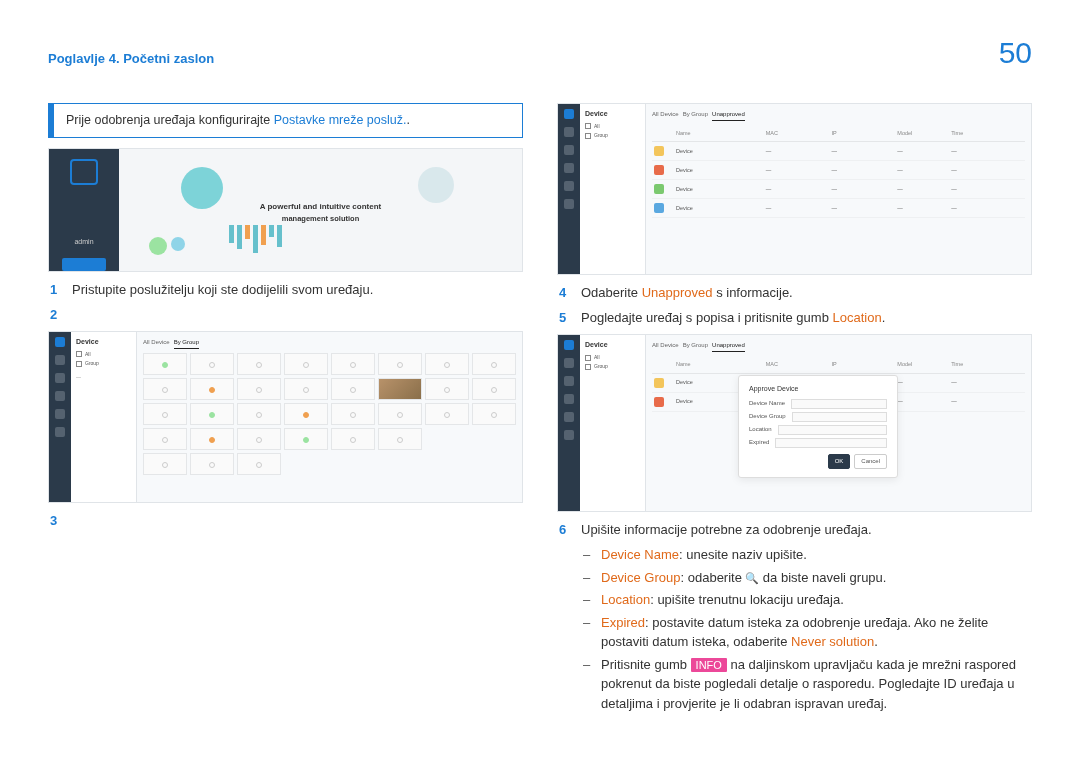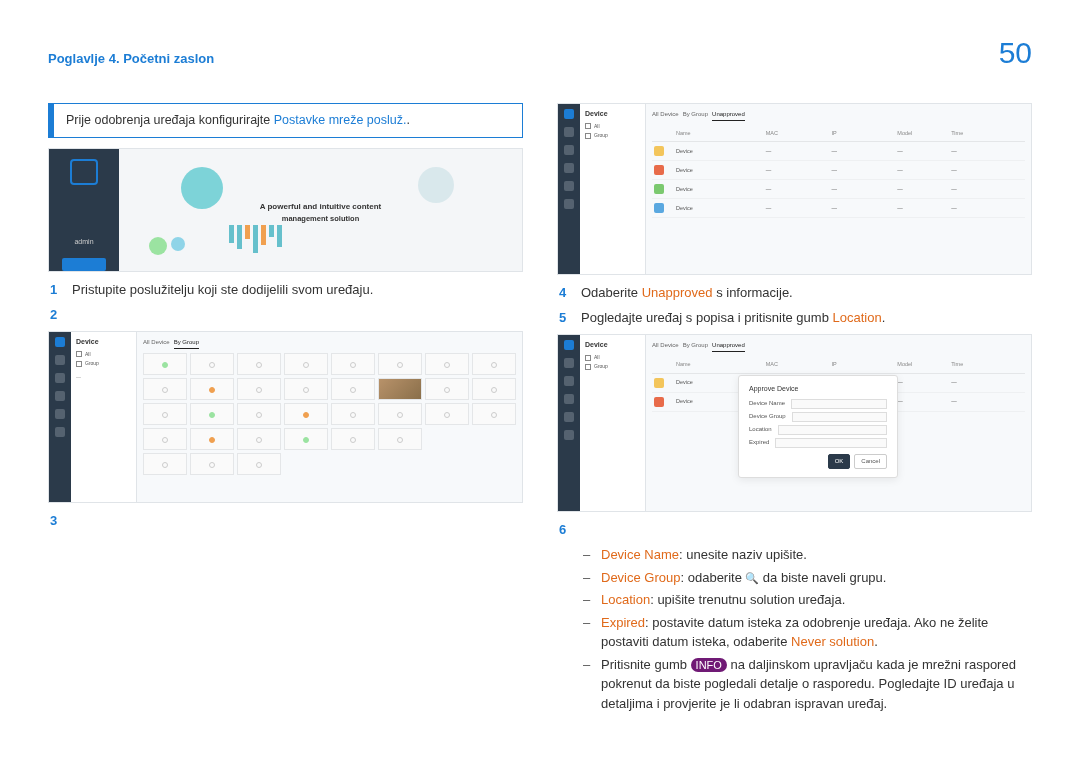--- a/index.html
+++ b/index.html
@@ -63,22 +63,22 @@
     margin: 5px 0 5px 2px;
     line-height: 1.55;
   }
   .step-num { color: #1c7dd5; font-weight: 600; min-width: 12px; }
   .orange { color: #e06a1b; }
 
   .sub-list { margin-left: 26px; }
   .sub-item { display: flex; gap: 10px; margin: 3px 0; }
   .dash { color: #555; min-width: 8px; }
   .info-badge {
-    background: #701a75; color: #fff; font-size: 11px;
-    padding: 1px 5px; border-radius: 7px;
+    background: #ec4899; color: #fff; font-size: 11px;
+    padding: 1px 5px; border-radius: 1px;
   }
   .search-icon::before { content: "🔍"; font-size: 11px; }
 
   
   .shot {
     width: 100%;
     background: #eef1f4;
     border: 1px solid #e0e4e8;
     position: relative;
     overflow: hidden;
@@ -488,34 +488,35 @@
           </div>
         <div class="m-btns">
             <span class="ok">OK</span>
             <span>Cancel</span>
           </div>
       </div>
     </div>
 
     <div class="step-line">
       <span class="step-num">6</span>
+      <span>Upišite informacije potrebne za odobrenje uređaja.</span>
     </div>
 
     <div class="sub-list">
       <div class="sub-item">
         <span class="dash">–</span>
         <span><span class="orange">Device Name</span><span>: unesite naziv upišite.</span></span>
       </div>
       <div class="sub-item">
         <span class="dash">–</span>
         <span><span class="orange">Device Group</span><span>: odaberite </span><span class="search-icon"></span><span> da biste naveli grupu.</span></span>
       </div>
       <div class="sub-item">
         <span class="dash">–</span>
-        <span><span class="orange">Location</span><span>: upišite trenutnu solution uređaja.</span></span>
+        <span><span class="orange">Location</span><span>: upišite trenutnu lokaciju uređaja.</span></span>
       </div>
       <div class="sub-item">
         <span class="dash">–</span>
         <span><span class="orange">Expired</span><span>: postavite datum isteka za odobrenje uređaja. Ako ne želite postaviti datum isteka, odaberite </span><span class="orange">Never solution</span><span>.</span></span>
       </div>
       <div class="sub-item">
         <span class="dash">–</span>
         <span><span>Pritisnite gumb </span><span class="info-badge">INFO</span><span> na daljinskom upravljaču kada je mrežni raspored pokrenut da biste pogledali detalje o rasporedu. Pogledajte ID uređaja u detaljima i provjerite je li odabran ispravan uređaj.</span></span>
       </div>
     </div>

